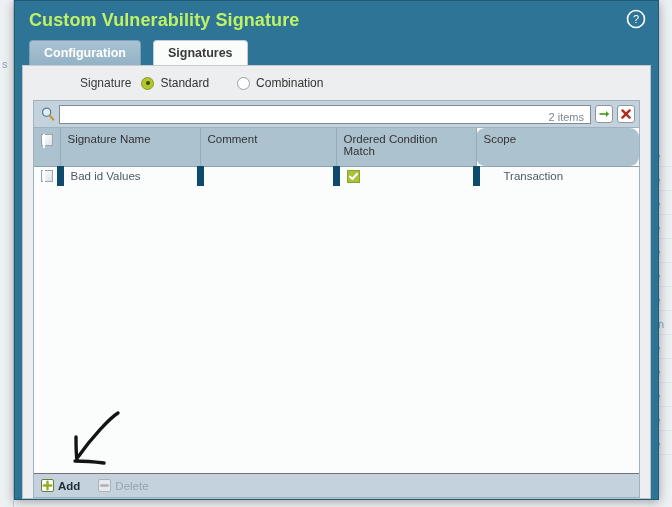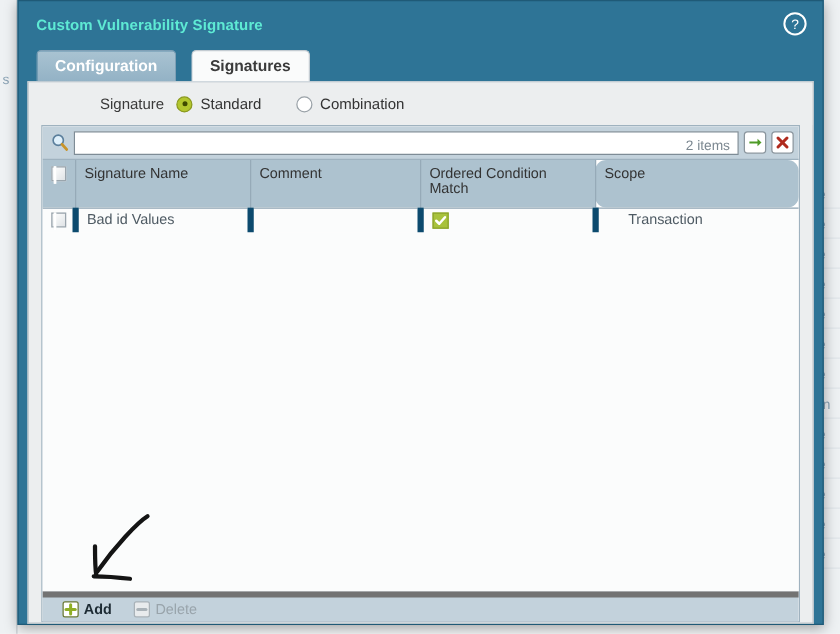--- a/index.html
+++ b/index.html
@@ -63,22 +63,22 @@
   
   #titlebar {
     height: 38px;
     flex: 0 0 38px;
     position: relative;
     display: flex;
     align-items: center;
     padding-left: 14px;
   }
   #dialog-title {
-    color: #5eead4;
-    font-size: 12px;
+    color: #bef264;
+    font-size: 18px;
     font-weight: bold;
     letter-spacing: 0.1px;
   }
   #help-icon {
     position: absolute;
     right: 12px;
     top: 8px;
     width: 20px; height: 20px;
   }
 
@@ -246,21 +246,21 @@
     border-right: 1px solid #96aab8;
     border-bottom: 1px solid #8ea3b2;
     vertical-align: top;
     height: 38px;
   }
   #grid-table thead th:last-child { border-right: none; border-radius: 9px; }
   #grid-table td {
     font-size: 11.5px;
     color: #4e5a63;
     padding: 3px 7px;
-    border-right: 5px solid #0c4a6e;
+    border-right: 7px solid #0c4a6e;
     height: 19px;
     vertical-align: middle;
   }
   #grid-table td:last-child { border-right: none; padding-left: 24px; }
   tr.row-odd td { background: #fbfcfc; }
   tr.row-even td { background: #eef2f5; }
 
   .cb {
     width: 12px; height: 12px;
     border: 1px solid #9aa5ad;
@@ -295,24 +295,24 @@
     left: 18px;
     bottom: 4px;
     width: 80px; height: 62px;
     pointer-events: none;
   }
 
   
   #grid-footer {
     flex: 0 0 24px;
     background: #c3d2dc;
-    border-top: 5px solid #737373;
-    display: flex;
-    align-items: center;
-    padding-left: 16px;
+    border-top: 1px solid #737373;
+    display: flex;
+    align-items: center;
+    padding-left: 7px;
   }
   .footer-action {
     display: flex;
     align-items: center;
     margin-right: 18px;
     font-size: 11.5px;
     cursor: pointer;
   }
   .footer-action.disabled { cursor: default; }
   .fa-icon {

